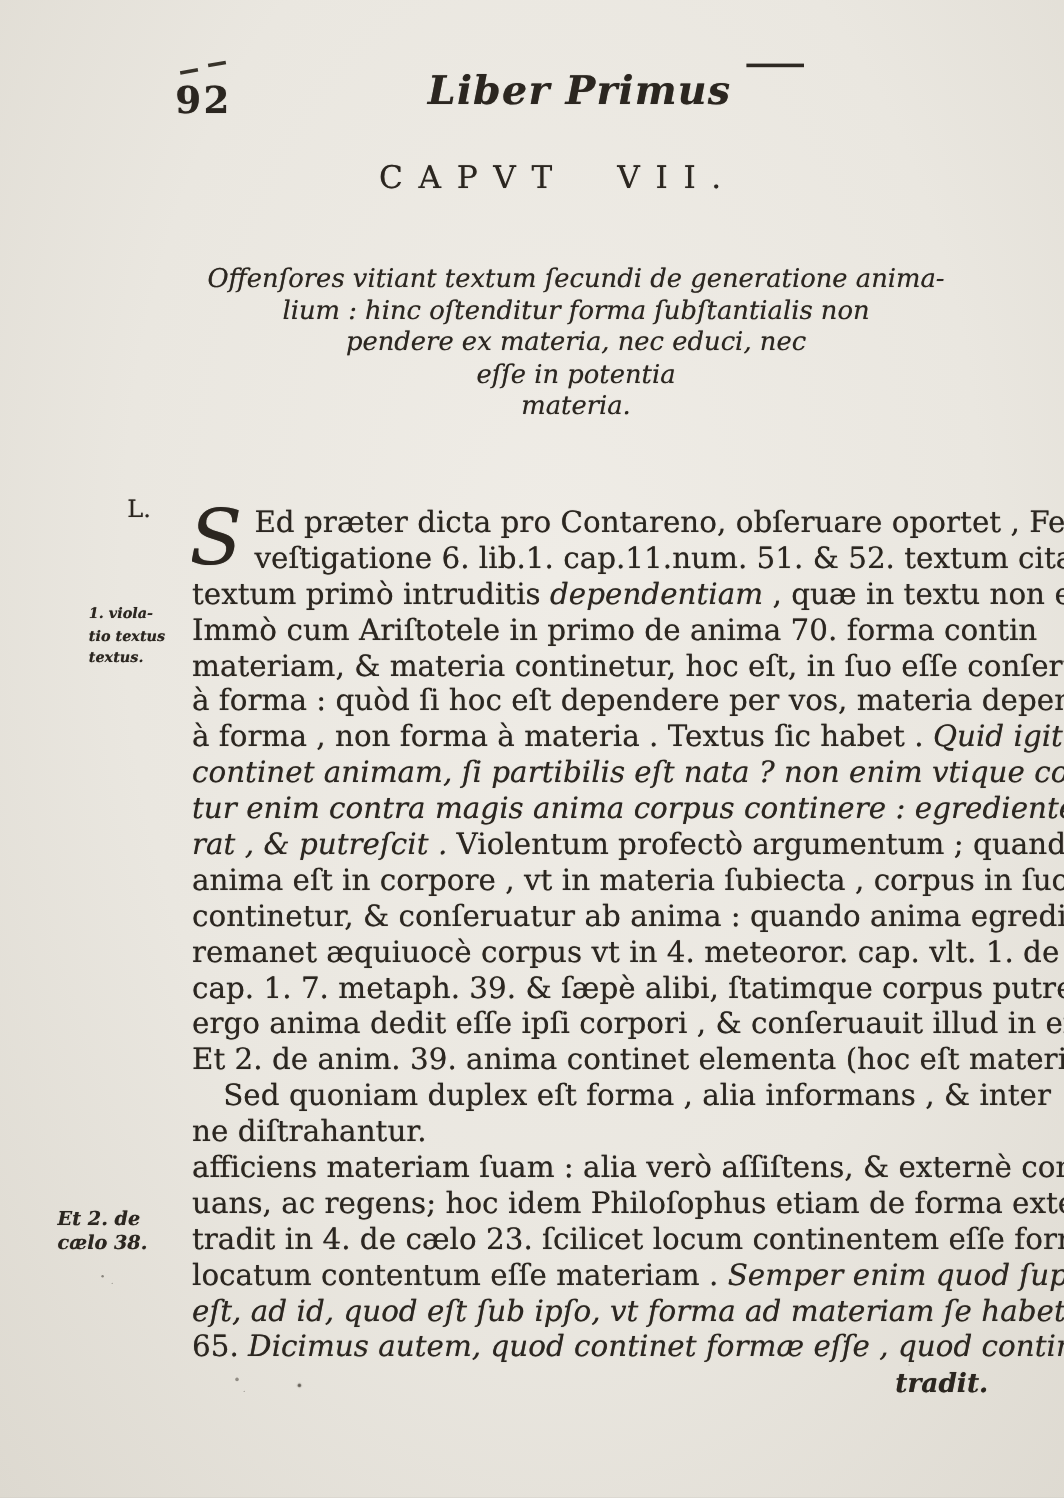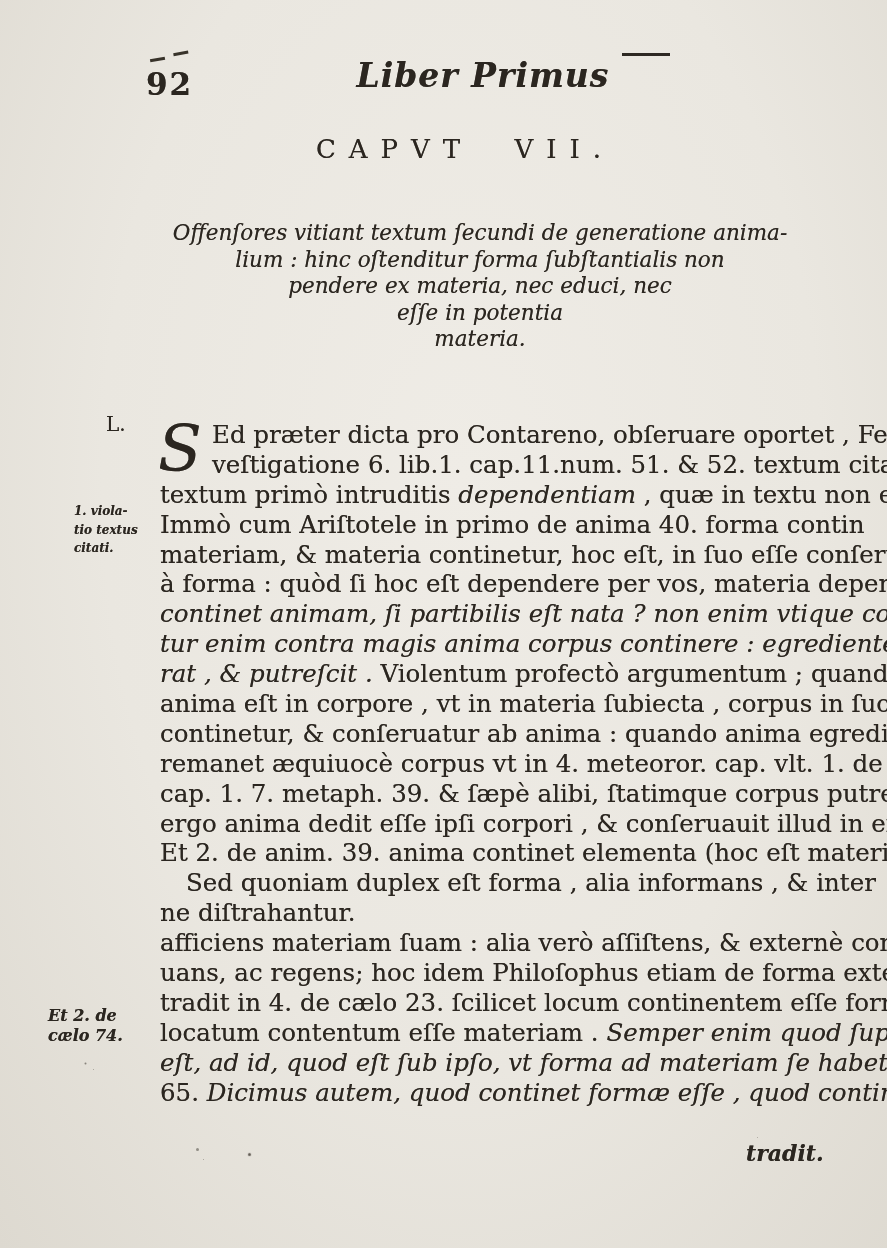--- a/index.html
+++ b/index.html
@@ -83,37 +83,38 @@
       <div class="line">pendere ex materia, nec educi, nec</div>
       <div class="line">eſſe in potentia</div>
       <div class="line">materia.</div>
     </div>
 
   <aside class="mn mn-section">L.</aside>
 
   <aside class="mn mn-violatio">
       <div class="line">1. viola-</div>
       <div class="line">tio textus</div>
-      <div class="line">citati.</div>
+      <div class="line">textus.</div>
     </aside>
 
   <aside class="mn mn-decaelo">
       <div class="line">Et 2. de</div>
-      <div class="line">cælo 74.</div>
+      <div class="line">cælo 38.</div>
     </aside>
 
   <div class="body">
     <span class="dropcap">S</span>
     <div>
         <div class="line dc"><span class="roman">Ed præter dicta pro Contareno, obſeruare oportet , Ferch</span></div>
         <div class="line dc"><span class="roman">veſtigatione 6. lib.1. cap.11.num. 51. &amp; 52. textum cita</span></div>
         <div class="line"><span class="roman">textum primò intruditis </span><span class="italic">dependentiam</span><span class="roman"> , quæ in textu non e</span></div>
-        <div class="line"><span class="roman">Immò cum Ariſtotele in primo de anima 40. forma contin</span></div>
+        <div class="line"><span class="roman">Immò cum Ariſtotele in primo de anima 70. forma contin</span></div>
         <div class="line"><span class="roman">materiam, &amp; materia continetur, hoc eſt, in ſuo eſſe conſeruat</span></div>
         <div class="line"><span class="roman">à forma : quòd ſi hoc eſt dependere per vos, materia depend</span></div>
+        <div class="line"><span class="roman">à forma , non forma à materia . Textus ſic habet . </span><span class="italic">Quid igit</span></div>
         <div class="line"><span class="italic">continet animam, ſi partibilis eſt nata ? non enim vtique corpus, vid</span></div>
         <div class="line"><span class="italic">tur enim contra magis anima corpus continere : egrediente enim, ex</span></div>
         <div class="line"><span class="italic">rat , &amp; putreſcit .</span><span class="roman"> Violentum profectò argumentum ; quand</span></div>
         <div class="line"><span class="roman">anima eſt in corpore , vt in materia ſubiecta , corpus in ſuo e</span></div>
         <div class="line"><span class="roman">continetur, &amp; conſeruatur ab anima : quando anima egrediu</span></div>
         <div class="line"><span class="roman">remanet æquiuocè corpus vt in 4. meteoror. cap. vlt. 1. de pa</span></div>
         <div class="line"><span class="roman">cap. 1. 7. metaph. 39. &amp; ſæpè alibi, ſtatimque corpus putreſc</span></div>
         <div class="line"><span class="roman">ergo anima dedit eſſe ipſi corpori , &amp; conſeruauit illud in eſſ</span></div>
         <div class="line"><span class="roman">Et 2. de anim. 39. anima continet elementa (hoc eſt materia</span></div>
         <div class="line indent"><span class="roman">Sed quoniam duplex eſt forma , alia informans , &amp; inter</span></div>

